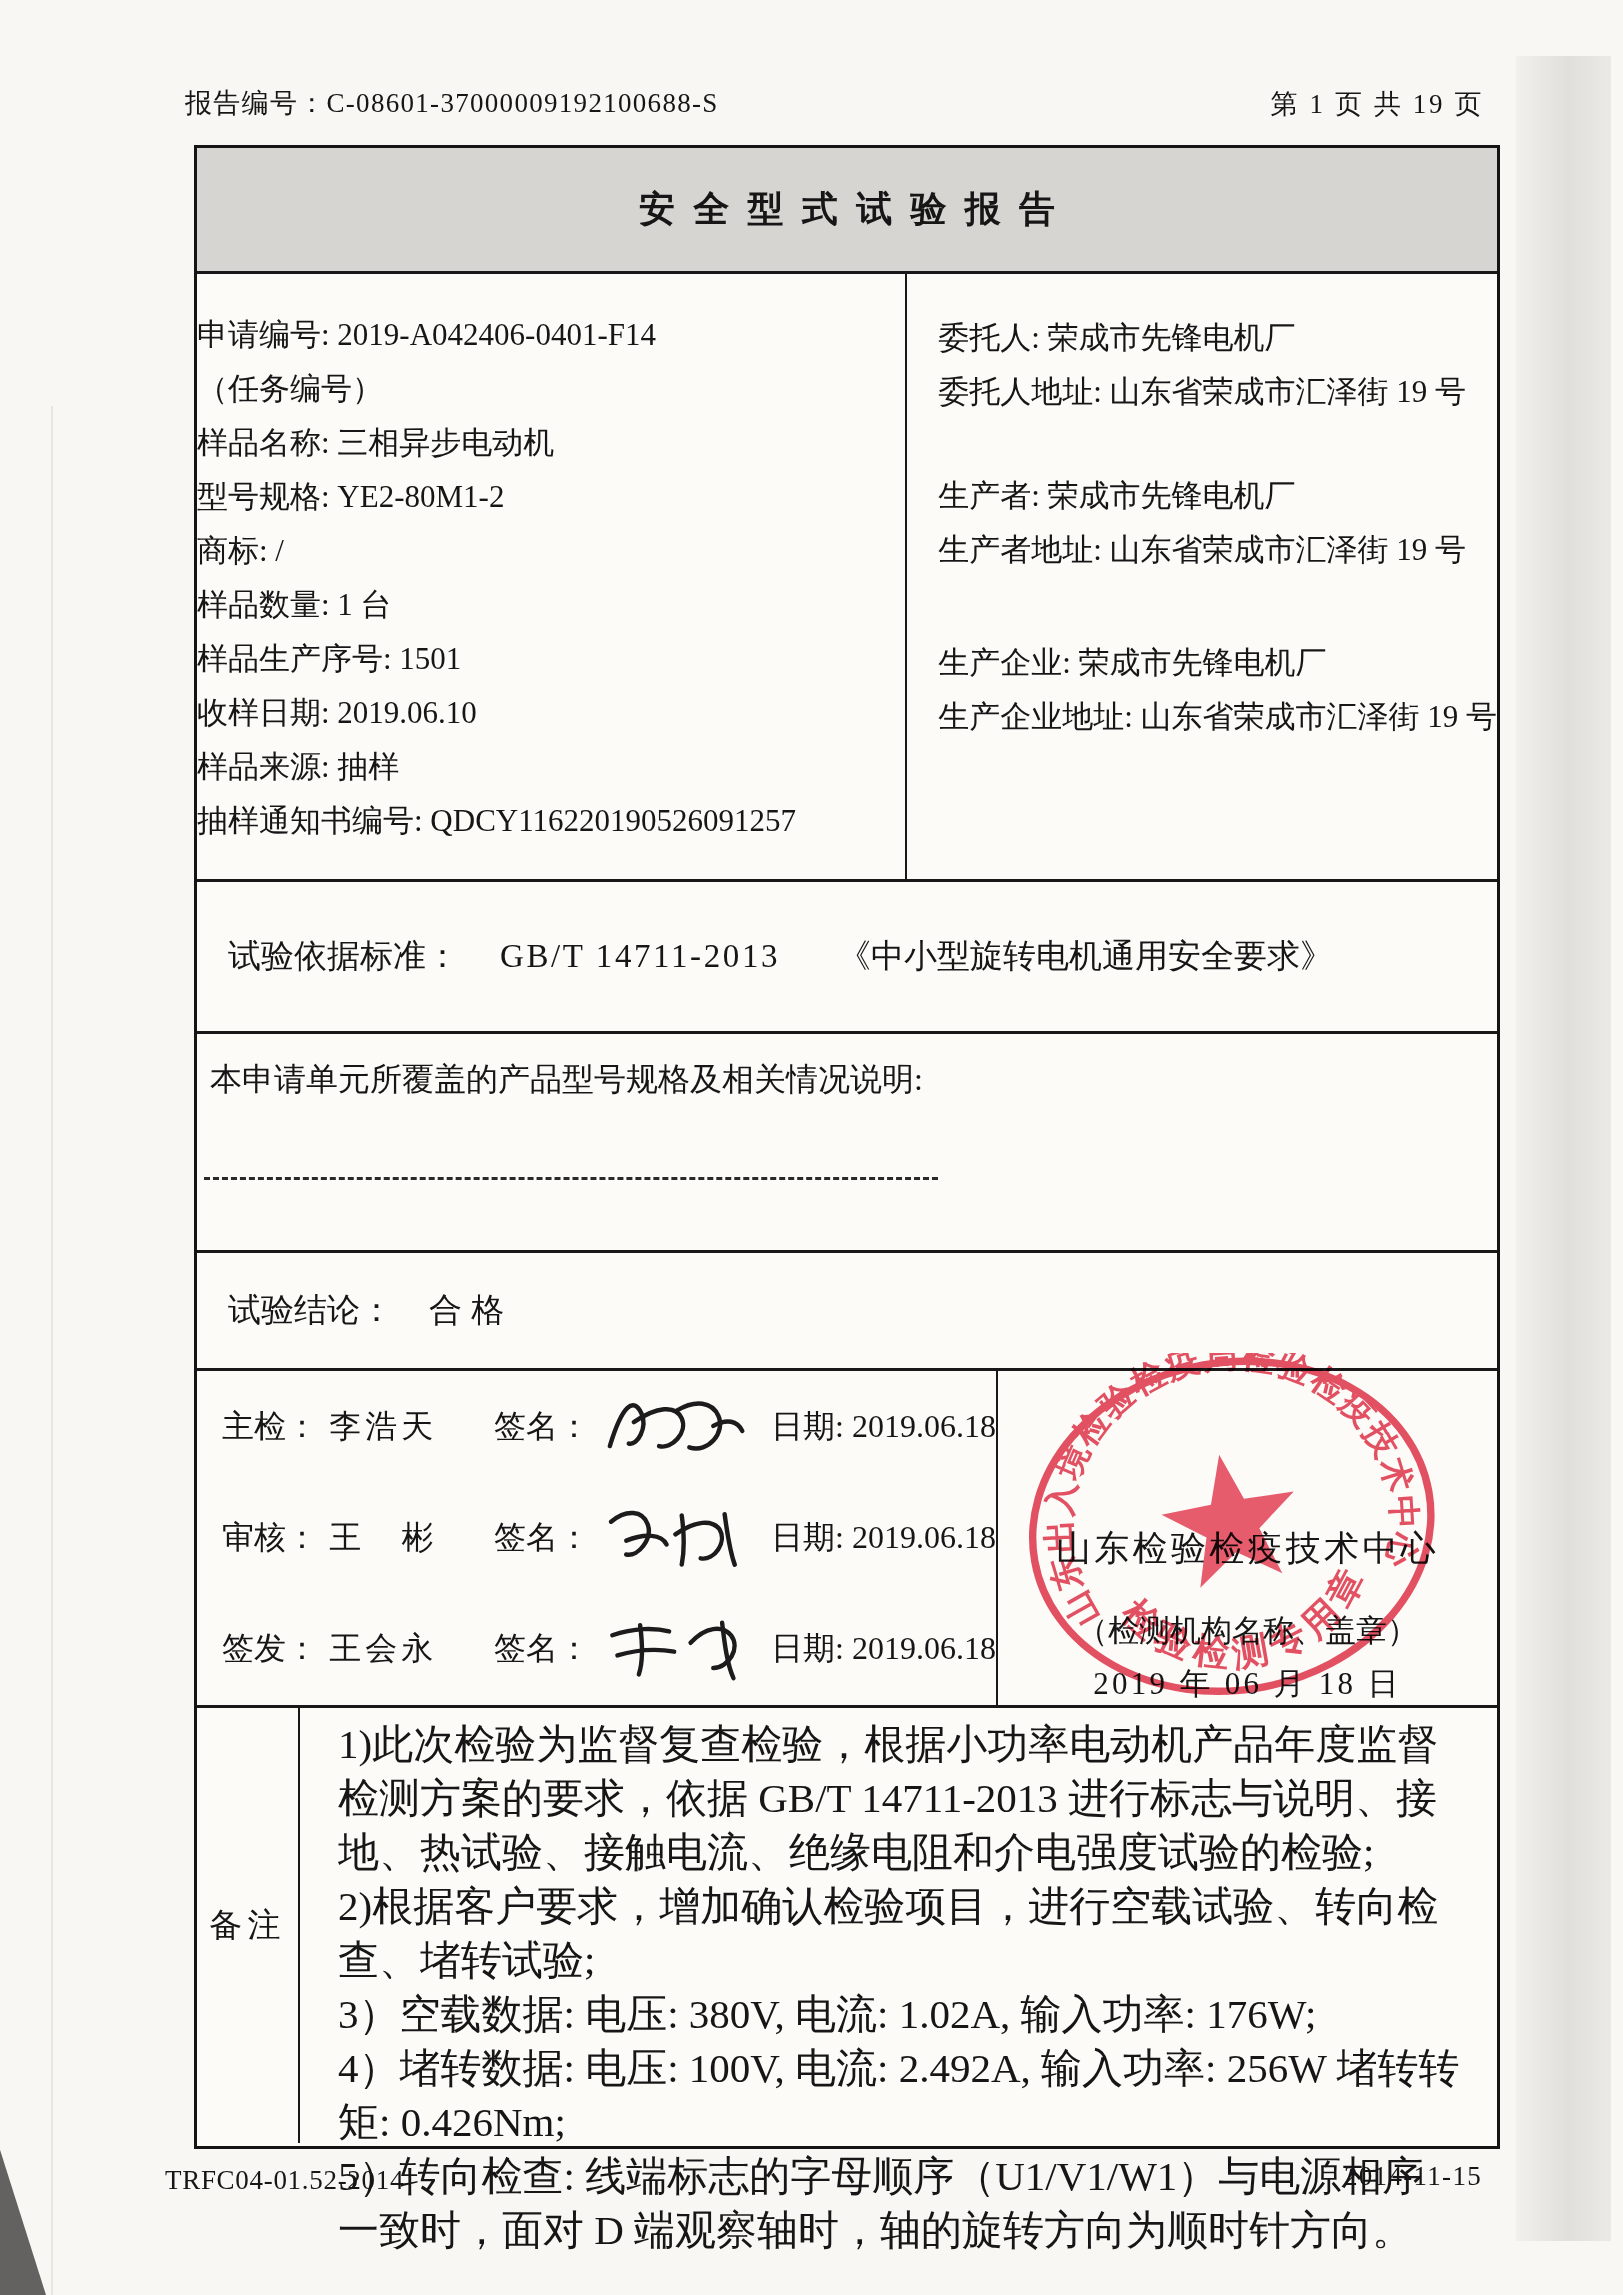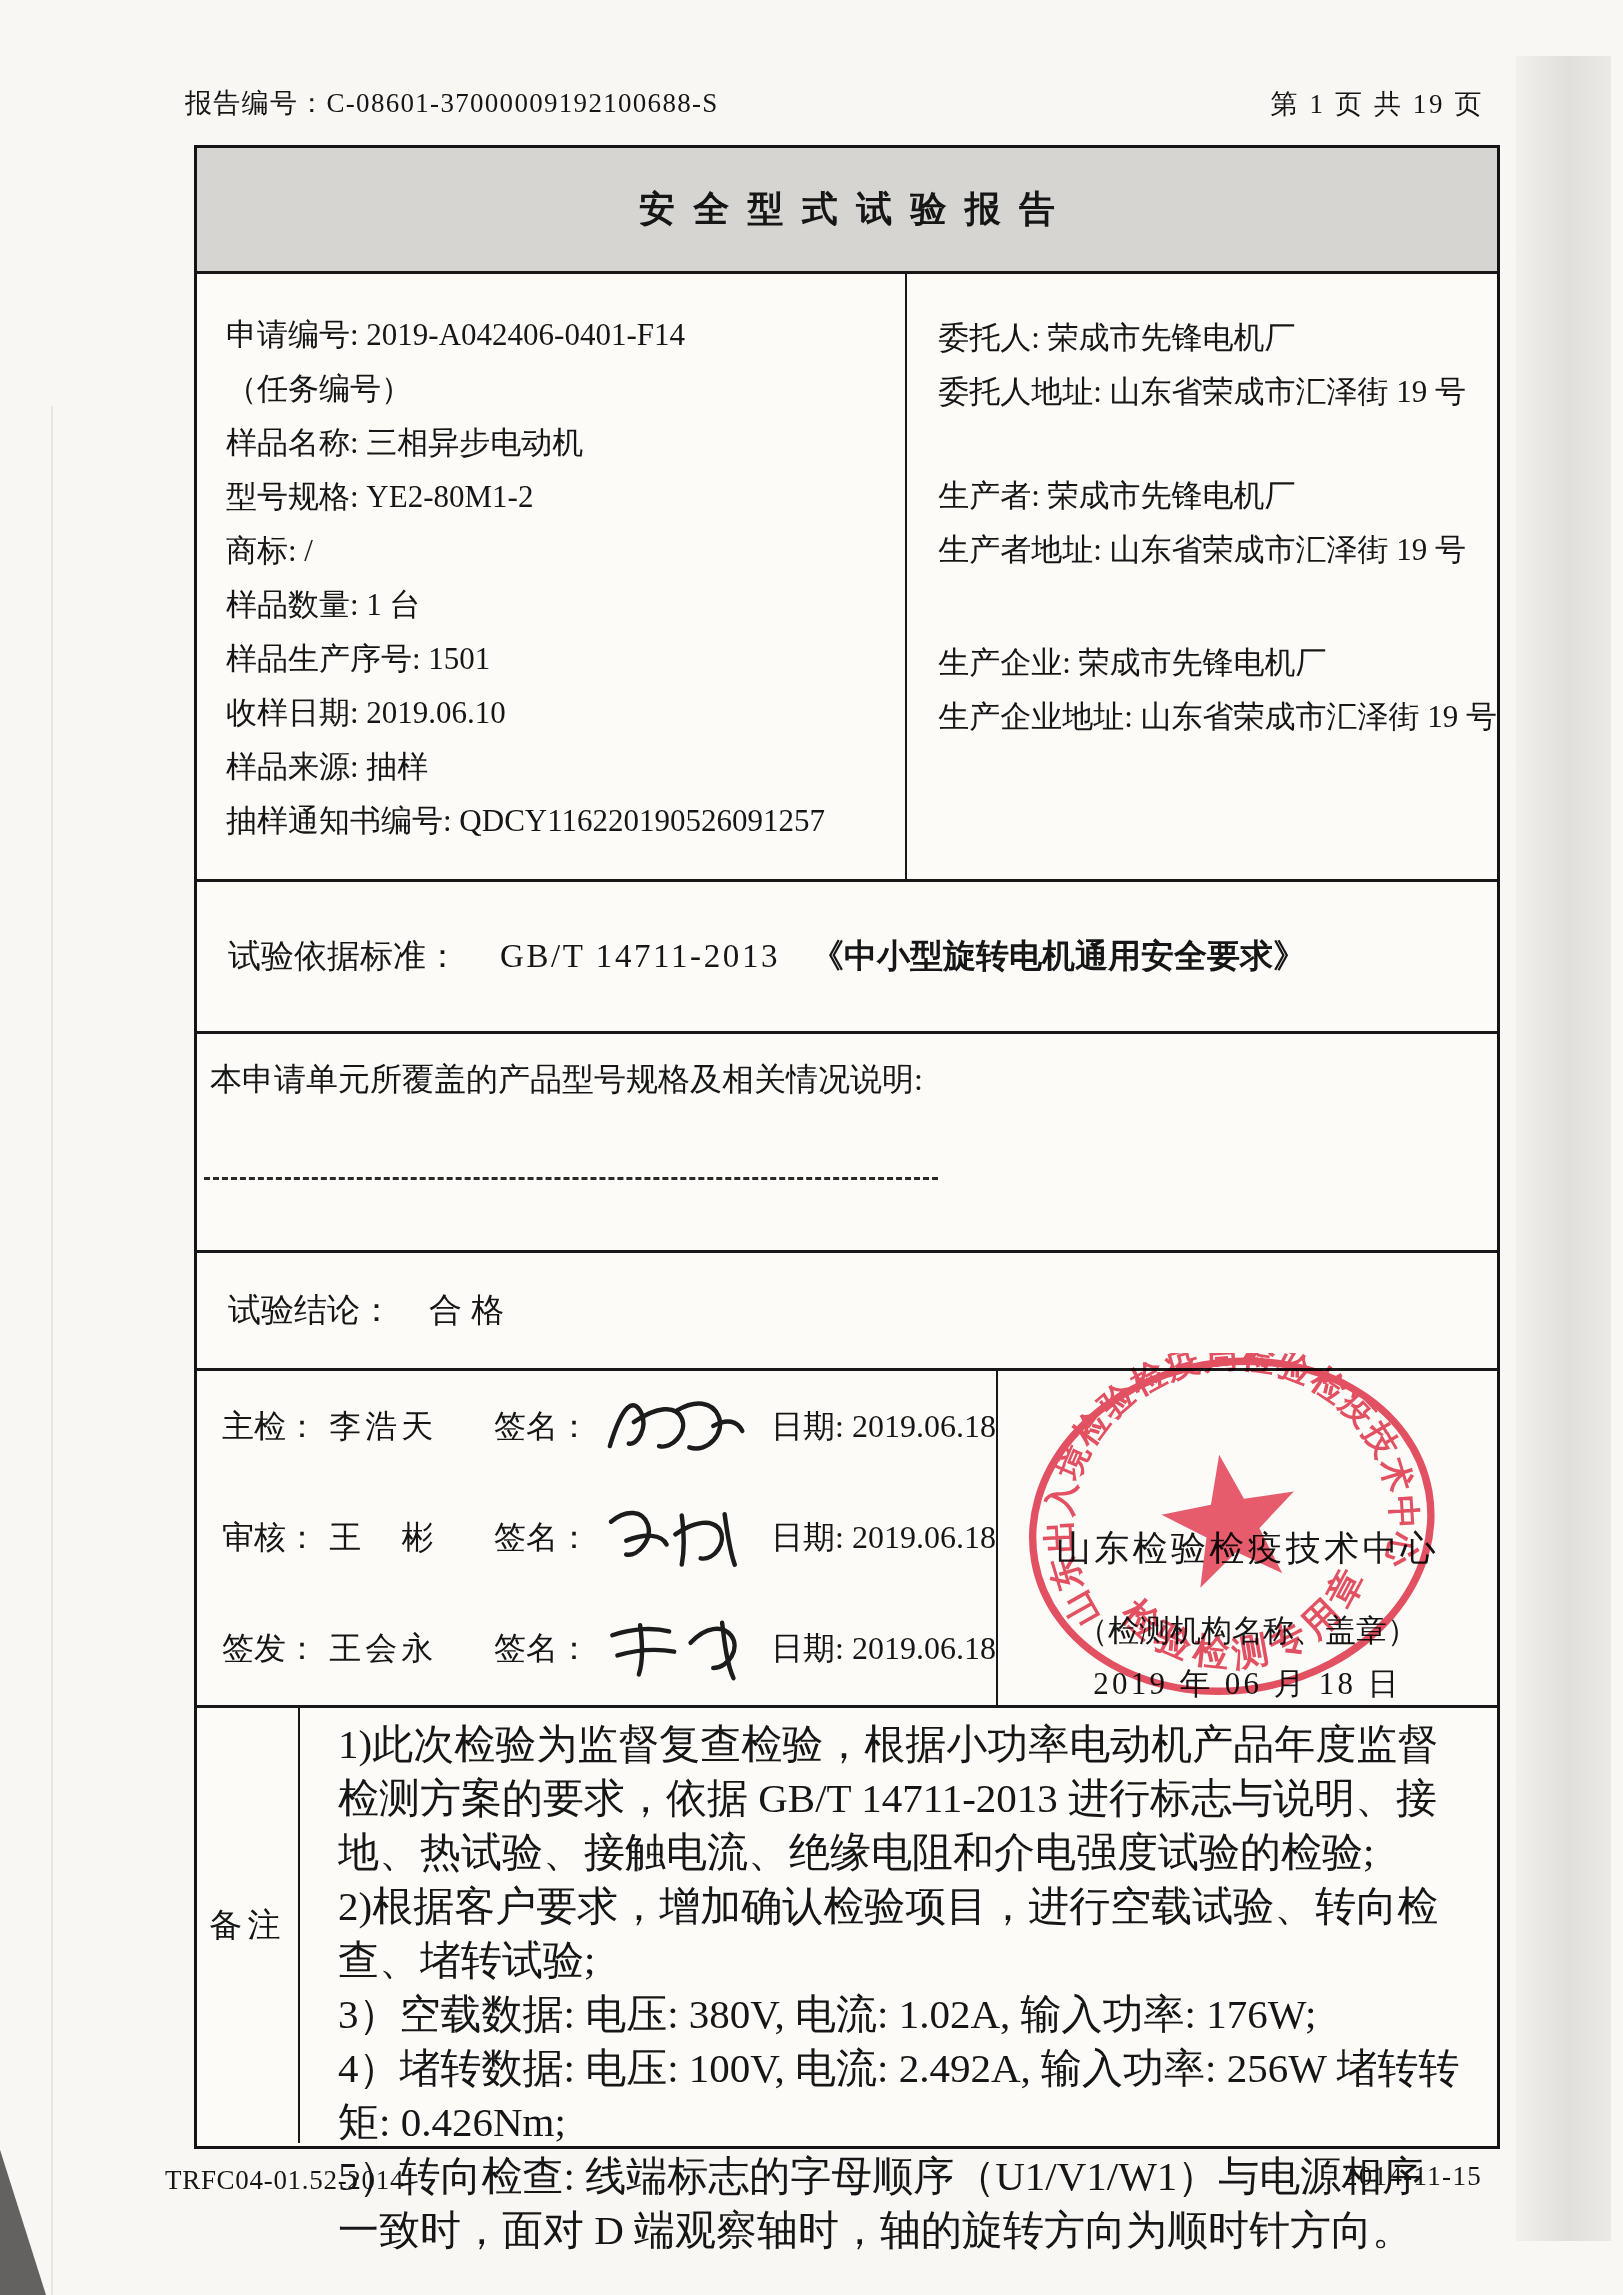--- a/index.html
+++ b/index.html
@@ -34,30 +34,30 @@
     position:absolute; left:194px; top:145px; width:1306px; height:2004px;
     border:3.9px solid #141414; background:#fcfbf8;
   }
   .sec{ border-bottom:3.3px solid #181818; }
   .sec-title{
     height:126px; background:#d6d5d2;
     display:flex; align-items:center; justify-content:center;
     font-size:36px; font-weight:700; letter-spacing:18.3px; text-indent:18.3px;
   }
   .sec-info{ height:608px; display:flex; }
-  .info-left{ width:744px; border-right:2.6px solid #181818; padding-left:29px; }
+  .info-left{ width:744px; border-right:2.6px solid #181818; }
   .info-line{ height:54px; line-height:54px; font-size:31px; white-space:nowrap; }
   .info-line:first-child{ margin-top:34px; }
   .info-right{ flex:1; padding-left:31px; }
   .info-right .info-line.g1{ margin-top:37px; }
   .info-right .info-line.g2{ margin-top:50px; }
   .info-right .info-line.g3{ margin-top:59px; }
   .sec-standard{ height:152px; display:flex; align-items:center; padding-left:31px; font-size:33px; white-space:nowrap; }
   .sec-standard .val{ margin-left:41px; letter-spacing:2.6px; }
-  .sec-standard .book{ margin-left:31px;font-weight:bold; }
+  .sec-standard .book{ margin-left:58px; }
   .sec-conclusion{ height:118px; display:flex; align-items:center; padding-left:31px; font-size:33px; }
   .sec-conclusion .val{ margin-left:36px; letter-spacing:9.2px; }
   .sec-coverage{ height:219px; position:relative; font-size:32px; }
   .coverage-text{ position:absolute; left:13px; top:23.6px; white-space:nowrap; }
   .coverage-dashes{ position:absolute; left:6.5px; top:143px; width:734px; border-top:3.9px dashed #2a2a2a; }
   
   .sec-sign{ height:337px; display:flex; }
   .sig-left{ width:799px; padding-left:25px; }
   .sig-row{ height:111px; display:flex; align-items:center; font-size:32px; white-space:nowrap; }
   .sig-row .role{ width:116px; }

